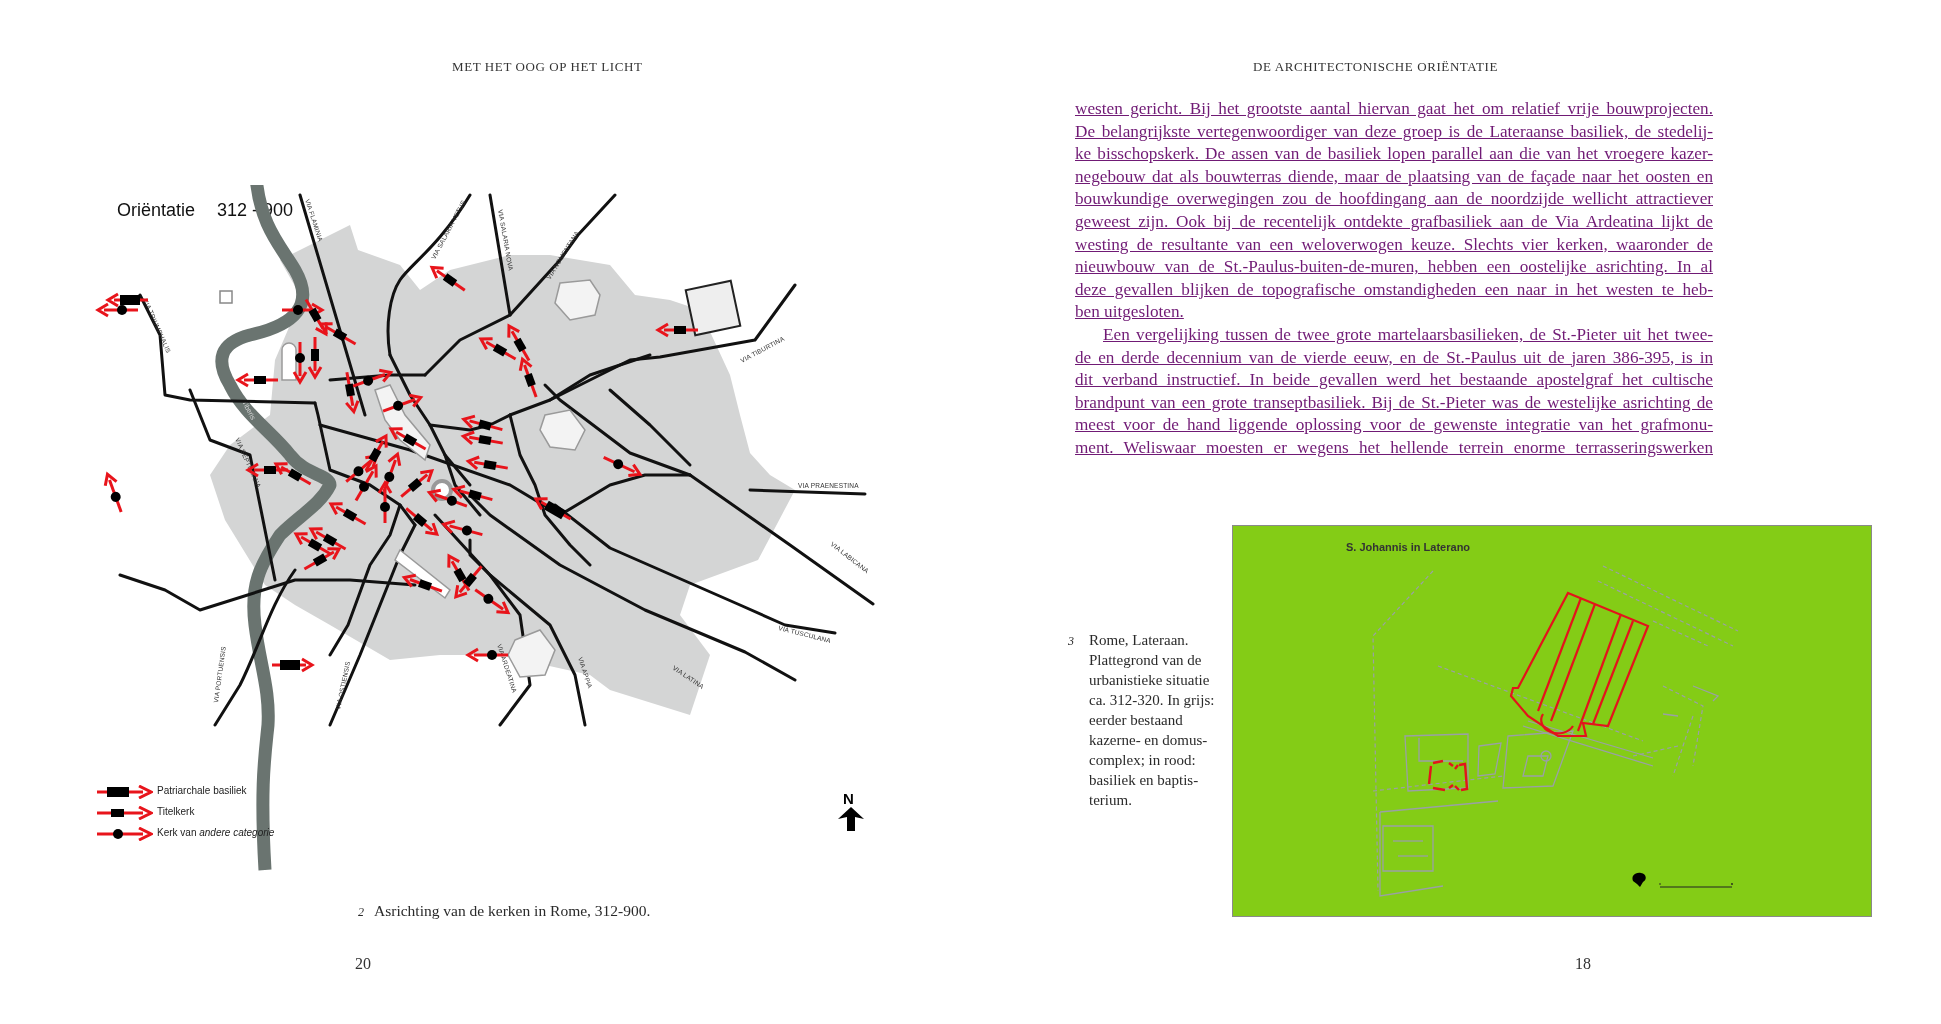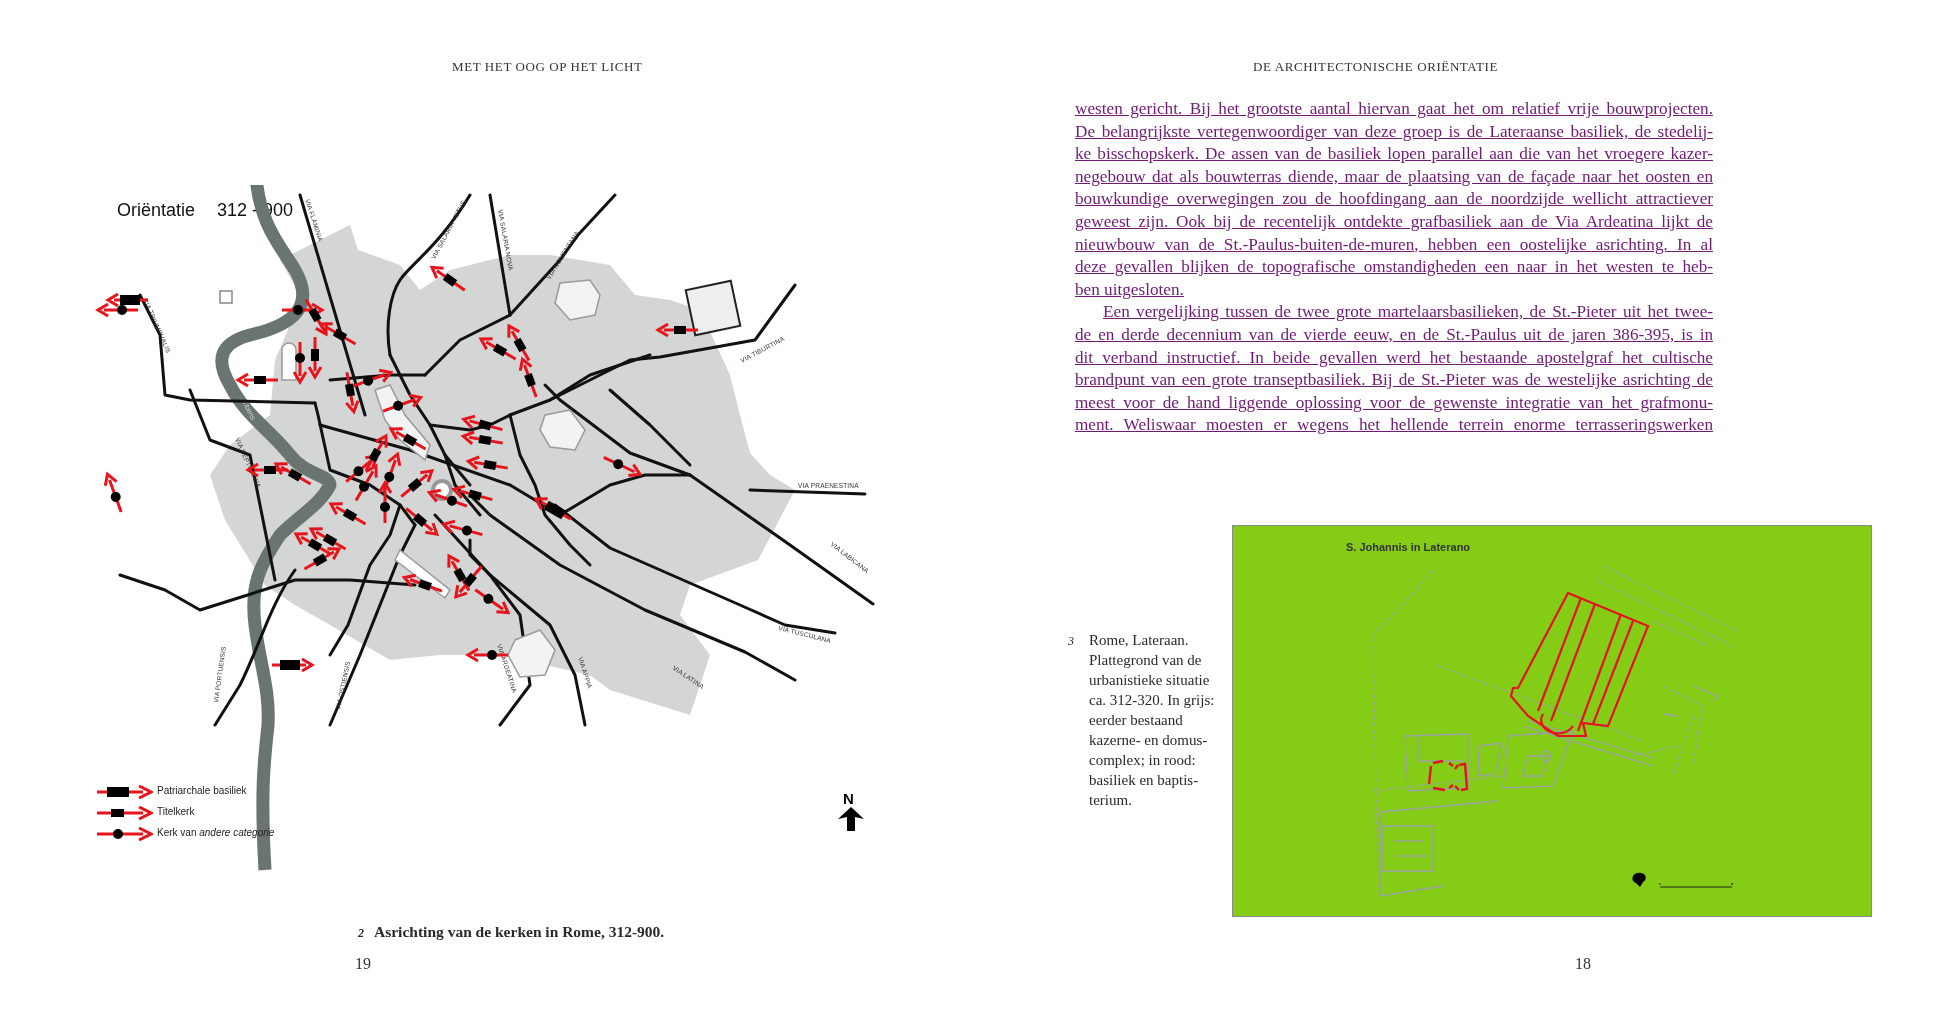--- a/index.html
+++ b/index.html
@@ -4,21 +4,21 @@
 <style>
   html, body { margin:0; padding:0; background:#ffffff; }
   body { width:1941px; height:1024px; position:relative; overflow:hidden; font-family:"DejaVu Serif", serif; color:#1e1e1e; }
   .running-head { position:absolute; top:59px; font-family:"Liberation Serif", serif; font-size:13px; letter-spacing:0.6px; color:#333; white-space:nowrap; }
   .page-num { position:absolute; top:955px; font-family:"Liberation Serif", serif; font-size:16px; color:#333; }
   #body-text { position:absolute; left:1075px; top:98px; width:638px; font-family:"Liberation Serif", serif; font-size:17.2px; line-height:22.6px; color:#701a75;text-decoration:underline; }
   #body-text .line { display:block; text-align:justify; text-align-last:justify; white-space:nowrap; height:22.6px; }
   #body-text .line.last { text-align-last:left; }
   #body-text .line.indent { padding-left:28px; }
   .caption { font-family:"Liberation Serif", serif; color:#2a2a2a; }
-  #caption-2 { position:absolute; left:358px; top:923px; font-size:15.5px; white-space:nowrap;font-weight:bold; }
+  #caption-2 { position:absolute; left:358px; top:902px; font-size:15.5px; white-space:nowrap; }
   #caption-2 .num, #caption-3 .num { font-style:italic; font-size:12px; margin-right:10px; }
   #caption-3 { position:absolute; left:1068px; top:630px; width:150px; font-size:15px; line-height:20px; }
   #caption-3 .num { position:absolute; left:0; top:1px; }
   #caption-3 .txt { position:absolute; left:21px; top:0; width:130px; }
   #caption-3 .txt span { display:block; white-space:nowrap; }
   #fig3 { position:absolute; left:1232px; top:525px; width:638px; height:390px; border:1.5px solid #8a8a8a; background:#84cc16; }
   #fig3-title { position:absolute; left:113px; top:15px; font-family:"Liberation Sans", sans-serif; font-size:11px; font-weight:bold; color:#333; }
   #map { position:absolute; left:90px; top:185px; width:790px; height:690px; }
   #map-title { position:absolute; left:117px; top:200px; font-family:"Liberation Sans", sans-serif; font-size:18px; color:#111; white-space:nowrap; }
   #map-title .yr { margin-left:22px; }
@@ -369,31 +369,32 @@
       <path d="M42,1 L54,7 L42,13" fill="none" stroke="#e8141b" stroke-width="3"></path>
     <circle cx="21" cy="7" r="5" fill="#000"></circle>
   </svg>
   <span class="lbl"><span>Kerk van </span><i>andere categorie</i></span>
 </div>
 
 <div id="caption-2" class="caption">
   <span class="num">2</span><span>Asrichting van de kerken in Rome, 312-900.</span>
 </div>
 
-<div class="page-num" style="left:355px;">19</div>
+<div class="page-num" style="left:355px;">20</div>
 
 <div class="running-head" style="left:1253px;">DE ARCHITECTONISCHE ORIËNTATIE</div>
 
 <div id="body-text">
     <span class="line">westen gericht. Bij het grootste aantal hiervan gaat het om relatief vrije bouwprojecten.</span>
     <span class="line">De belangrijkste vertegenwoordiger van deze groep is de Lateraanse basiliek, de stedelij-</span>
     <span class="line">ke bisschopskerk. De assen van de basiliek lopen parallel aan die van het vroegere kazer-</span>
     <span class="line">negebouw dat als bouwterras diende, maar de plaatsing van de façade naar het oosten en</span>
     <span class="line">bouwkundige overwegingen zou de hoofdingang aan de noordzijde wellicht attractiever</span>
     <span class="line">geweest zijn. Ook bij de recentelijk ontdekte grafbasiliek aan de Via Ardeatina lijkt de</span>
+    <span class="line">westing de resultante van een weloverwogen keuze. Slechts vier kerken, waaronder de</span>
     <span class="line">nieuwbouw van de St.-Paulus-buiten-de-muren, hebben een oostelijke asrichting. In al</span>
     <span class="line">deze gevallen blijken de topografische omstandigheden een naar in het westen te heb-</span>
     <span class="line last">ben uitgesloten.</span>
     <span class="line indent">Een vergelijking tussen de twee grote martelaarsbasilieken, de St.-Pieter uit het twee-</span>
     <span class="line">de en derde decennium van de vierde eeuw, en de St.-Paulus uit de jaren 386-395, is in</span>
     <span class="line">dit verband instructief. In beide gevallen werd het bestaande apostelgraf het cultische</span>
     <span class="line">brandpunt van een grote transeptbasiliek. Bij de St.-Pieter was de westelijke asrichting de</span>
     <span class="line">meest voor de hand liggende oplossing voor de gewenste integratie van het grafmonu-</span>
     <span class="line">ment. Weliswaar moesten er wegens het hellende terrein enorme terrasseringswerken</span>
   </div>

